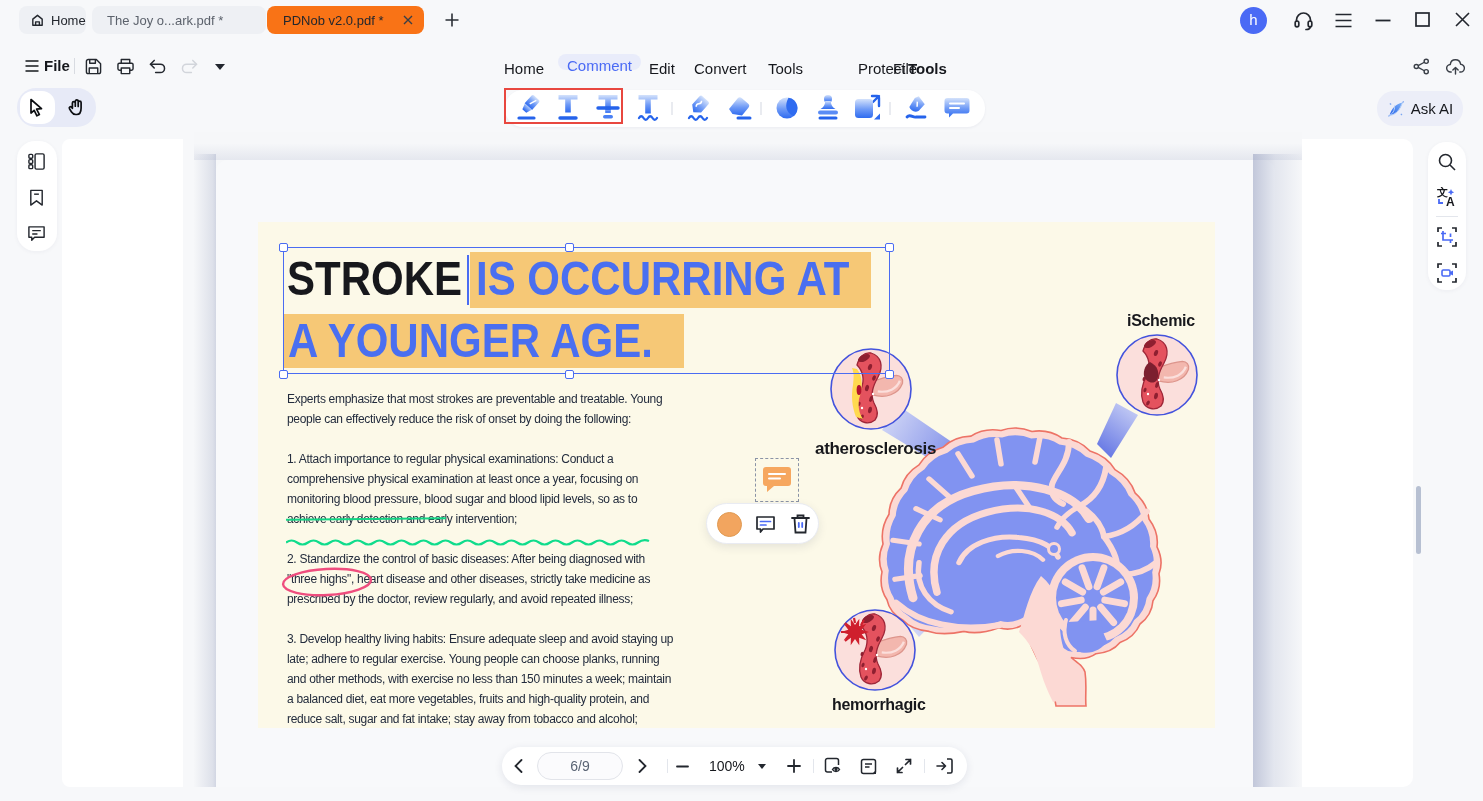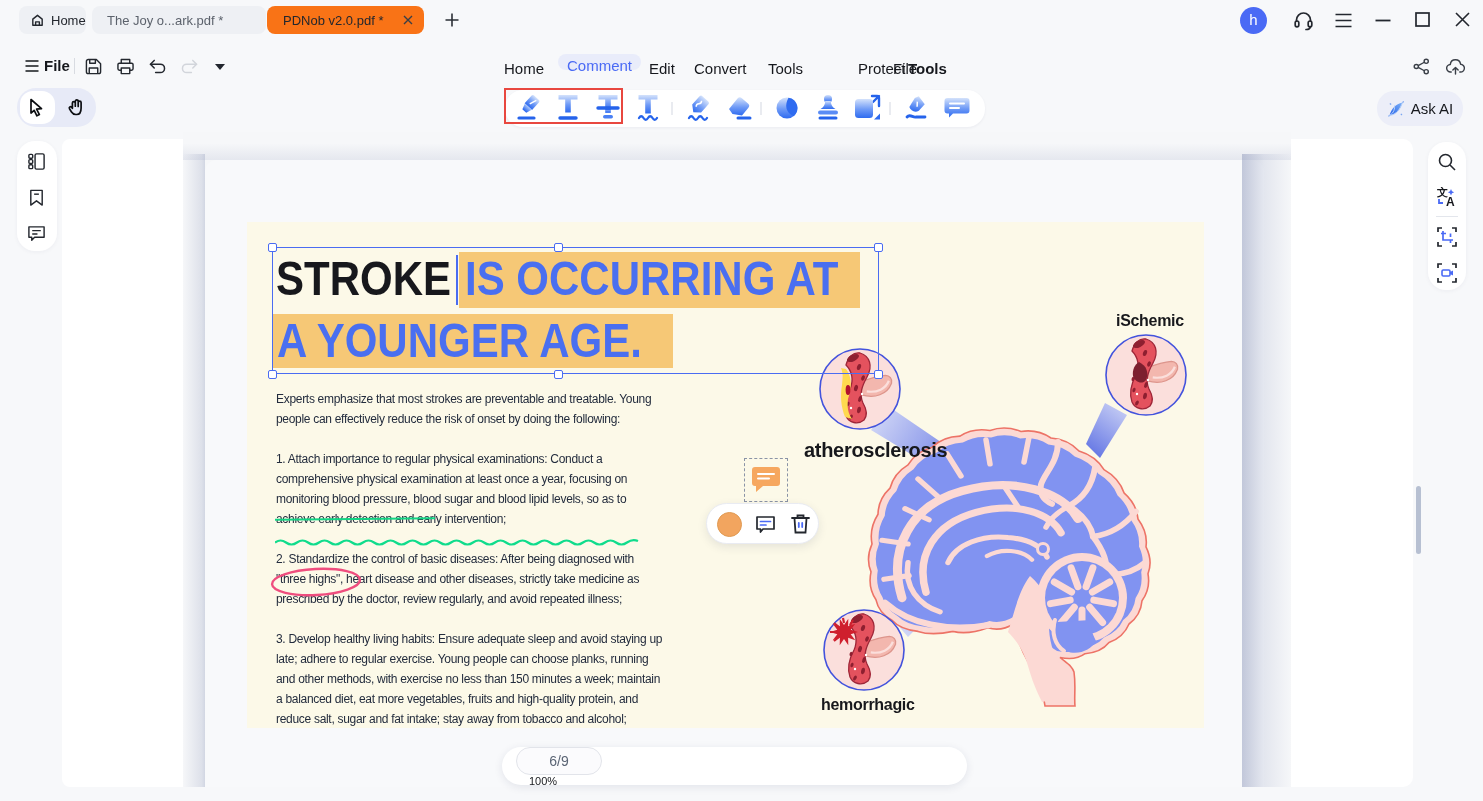--- a/index.html
+++ b/index.html
@@ -15,21 +15,21 @@
 .menuitem { position:absolute; top:56px; height:25px; line-height:25px; font-size:15px; color:#16181d; }
 .menuitem.active { color:#4a6af5; background:#e9ecfa; border-radius:8px; padding:0 13px; }
 
 
 .toolbar3 { position:absolute; left:505px; top:90px; width:480px; height:37px; background:#fff; border-radius:18px; box-shadow:0 1px 3px rgba(30,40,80,.06); }
 .redbox { position:absolute; left:504px; top:88px; width:119px; height:36px; border:2.5px solid #e8473f; z-index:5; }
 
 
 .leftpanel { position:absolute; left:62px; top:139px; width:121px; height:648px; background:#fff; border-radius:8px 0 0 8px; }
 .rightpanel { position:absolute; left:1291px; top:139px; width:122px; height:648px; background:#fff; border-radius:0 10px 10px 0; }
-.canvas { position:absolute; left:183px; top:132px; width:1108px; height:655px; background:#f6f7f9; }
+.canvas { position:absolute; left:194px; top:132px; width:1108px; height:655px; background:#f6f7f9; }
 .page { position:absolute; left:22px; top:28px; width:1059px; height:627px; background:#f8f9fb; border-radius:12px 12px 0 0; }
 .shadowL { position:absolute; left:0; top:22px; width:22px; height:633px; background:linear-gradient(90deg, rgba(247,248,250,0) 0%, rgba(150,160,190,.26) 85%, rgba(150,160,190,.38) 100%); }
 .shadowR { position:absolute; left:1059px; top:22px; width:49px; height:633px; background:linear-gradient(90deg, rgba(140,150,185,.5) 0%, rgba(160,170,200,.22) 45%, rgba(247,248,250,0) 100%); margin-left:22px; }
 .shadowT { position:absolute; left:0px; top:0; width:1108px; height:28px; background:linear-gradient(180deg, rgba(247,248,250,0) 40%, rgba(168,176,202,.22) 100%); }
 .cream { position:absolute; left:64px; top:90px; width:957px; height:506px; background:#fcf9e8; }
 
 
 .t1 { position:absolute; font-weight:bold; font-size:42px; letter-spacing:0px; transform:scaleY(1.14); transform-origin:0 0; white-space:nowrap; }
 
 
@@ -40,21 +40,21 @@
 .handle { position:absolute; width:9px; height:9px; background:#fff; border:1.5px solid #4a6cf2; border-radius:2px; z-index:6; }
 
 
 .cursorpill { position:absolute; left:17px; top:88px; width:79px; height:39px; background:#e7eaf7; border-radius:19px; }
 .cursorbox { position:absolute; left:3px; top:3px; width:35px; height:33px; background:#fff; border-radius:13px; }
 .lefticons { position:absolute; left:17px; top:141px; width:40px; height:110px; background:#fff; border-radius:18px; box-shadow:0 1px 4px rgba(30,40,80,.05); }
 .righticons { position:absolute; left:1428px; top:142px; width:38px; height:148px; background:#fff; border-radius:18px; box-shadow:0 1px 4px rgba(30,40,80,.05); }
 .askai { position:absolute; left:1377px; top:91px; width:86px; height:35px; background:#eceef8; border-radius:17px; display:flex; align-items:center; justify-content:center; gap:6px; font-size:15px; color:#16181d; }
 
 
-.bottombar { position:absolute; left:502px; top:747px; width:465px; height:38px; background:#fff; border-radius:19px; box-shadow:0 2px 8px rgba(30,40,80,.10); display:flex; align-items:flex-start;flex-direction:column; }
+.bottombar { position:absolute; left:502px; top:747px; width:465px; height:38px; background:#fff; border-radius:19px; box-shadow:0 2px 8px rgba(30,40,80,.10); display:flex; align-items:center; }
 
 .scrollthumb { position:absolute; left:1416px; top:486px; width:5px; height:68px; background:#b7c0d2; border-radius:3px; }
 
 
 .notepopup { position:absolute; left:464px; top:341px; width:113px; height:41px; background:#fff; border:1px solid #e9ebf2; border-radius:21px; box-shadow:0 3px 10px rgba(30,40,80,.10); }
 
 svg { display:block; }
 </style>
 </head>
 <body>
@@ -434,21 +434,21 @@
           <ellipse cx="-9" cy="28" rx="1.6" ry="2.6" fill="#8e1f30" transform="rotate(30 -9 28)"></ellipse>
           <ellipse cx="-12" cy="15" rx="1.5" ry="2.3" fill="#8e1f30" transform="rotate(20 -12 15)"></ellipse>
           <ellipse cx="-13" cy="4" rx="1.4" ry="2.2" fill="#8e1f30" transform="rotate(18 -13 4)"></ellipse>
           <polygon points="-6.0,-18.0 -13.3,-15.8 -8.7,-9.8 -15.9,-12.3 -15.7,-4.7 -20.0,-11.0 -24.3,-4.7 -24.1,-12.3 -31.3,-9.8 -26.7,-15.8 -34.0,-18.0 -26.7,-20.2 -31.3,-26.2 -24.1,-23.7 -24.3,-31.3 -20.0,-25.0 -15.7,-31.3 -15.9,-23.7 -8.7,-26.2 -13.3,-20.2" fill="#cf1f2d"></polygon>
           <path d="M -30,-9 L -25,-13 M -34,-18 L -28,-18 M -30,-27 L -25,-23 M -21,-32 L -20,-27 M -11,-30 L -14,-25" stroke="#cf1f2d" stroke-width="2.2"></path>
           <circle cx="2" cy="5" r="1.2" fill="#fff"></circle>
           <circle cx="-9" cy="19" r="1.2" fill="#fff"></circle>
         </g>
       </svg>
 
-    <div class="abs" style="left:557px; top:217px; font-size:20px; font-weight:bold; color:#17181c; letter-spacing:-0.3px;">atherosclerosis</div>
+    <div class="abs" style="left:557px; top:217px; font-size:17px; font-weight:bold; color:#17181c; letter-spacing:-0.3px;">atherosclerosis</div>
     <div class="abs" style="left:869px; top:90px; font-size:16px; font-weight:bold; color:#17181c; letter-spacing:-0.3px;">iSchemic</div>
     <div class="abs" style="left:574px; top:474px; font-size:16px; font-weight:bold; color:#17181c; letter-spacing:-0.3px;">hemorrhagic</div>
 
     <div class="selrect" style="left:25px; top:25px; width:607px; height:127px;"></div>
     <div class="handle" style="left:21px; top:21px;"></div>
     <div class="handle" style="left:307px; top:21px;"></div>
     <div class="handle" style="left:627px; top:21px;"></div>
     <div class="handle" style="left:21px; top:148px;"></div>
     <div class="handle" style="left:307px; top:148px;"></div>
     <div class="handle" style="left:627px; top:148px;"></div>
@@ -513,21 +513,21 @@
       <path d="M7.5 1 L1.5 7 L7.5 13"></path>
     </svg>
   <div style="margin-left:14px; width:86px; height:28px; border:1px solid #e2e4ea; border-radius:14px; background:#fbfbfd; font-size:14px; color:#5a6474; text-align:center; line-height:27px;">6/9</div>
   <svg style="margin-left:15px;" width="9" height="14" viewBox="0 0 9 14" fill="none" stroke="#23272e" stroke-width="1.8" stroke-linecap="round">
       <path d="M1.5 1 L7.5 7 L1.5 13"></path>
     </svg>
   <div style="margin-left:20px; width:1px; height:14px; background:#e3e6ec;"></div>
   <svg style="margin-left:8px;" width="13" height="13" viewBox="0 0 13 13" stroke="#23272e" stroke-width="1.8" stroke-linecap="round">
       <path d="M1 6.5 H12"></path>
     </svg>
-  <div style="margin-left:27px; font-size:11px; color:#16181d;">100%</div>
+  <div style="margin-left:20px; font-size:14px; color:#16181d;">100%</div>
   <svg style="margin-left:13px;" width="8" height="5" viewBox="0 0 8 5" fill="#23272e">
       <path d="M0 0 H8 L4 5 Z"></path>
     </svg>
   <svg style="margin-left:21px;" width="14" height="14" viewBox="0 0 14 14" stroke="#23272e" stroke-width="1.8" stroke-linecap="round">
       <path d="M7 1 V13 M1 7 H13"></path>
     </svg>
   <div style="margin-left:12px; width:1px; height:14px; background:#e3e6ec;"></div>
   <svg style="margin-left:10px;" width="18" height="18" viewBox="0 0 18 18" fill="none" stroke="#23272e" stroke-width="1.5">
       <path d="M14.5 8 V3.5 a2 2 0 0 0 -2 -2 H3.5 a2 2 0 0 0 -2 2 V13 a2 2 0 0 0 2 2 H8"></path>
       <path d="M8.5 12.5 c1.5 -2.6 5.5 -2.6 7 0 c-1.5 2.6 -5.5 2.6 -7 0 Z"></path>

